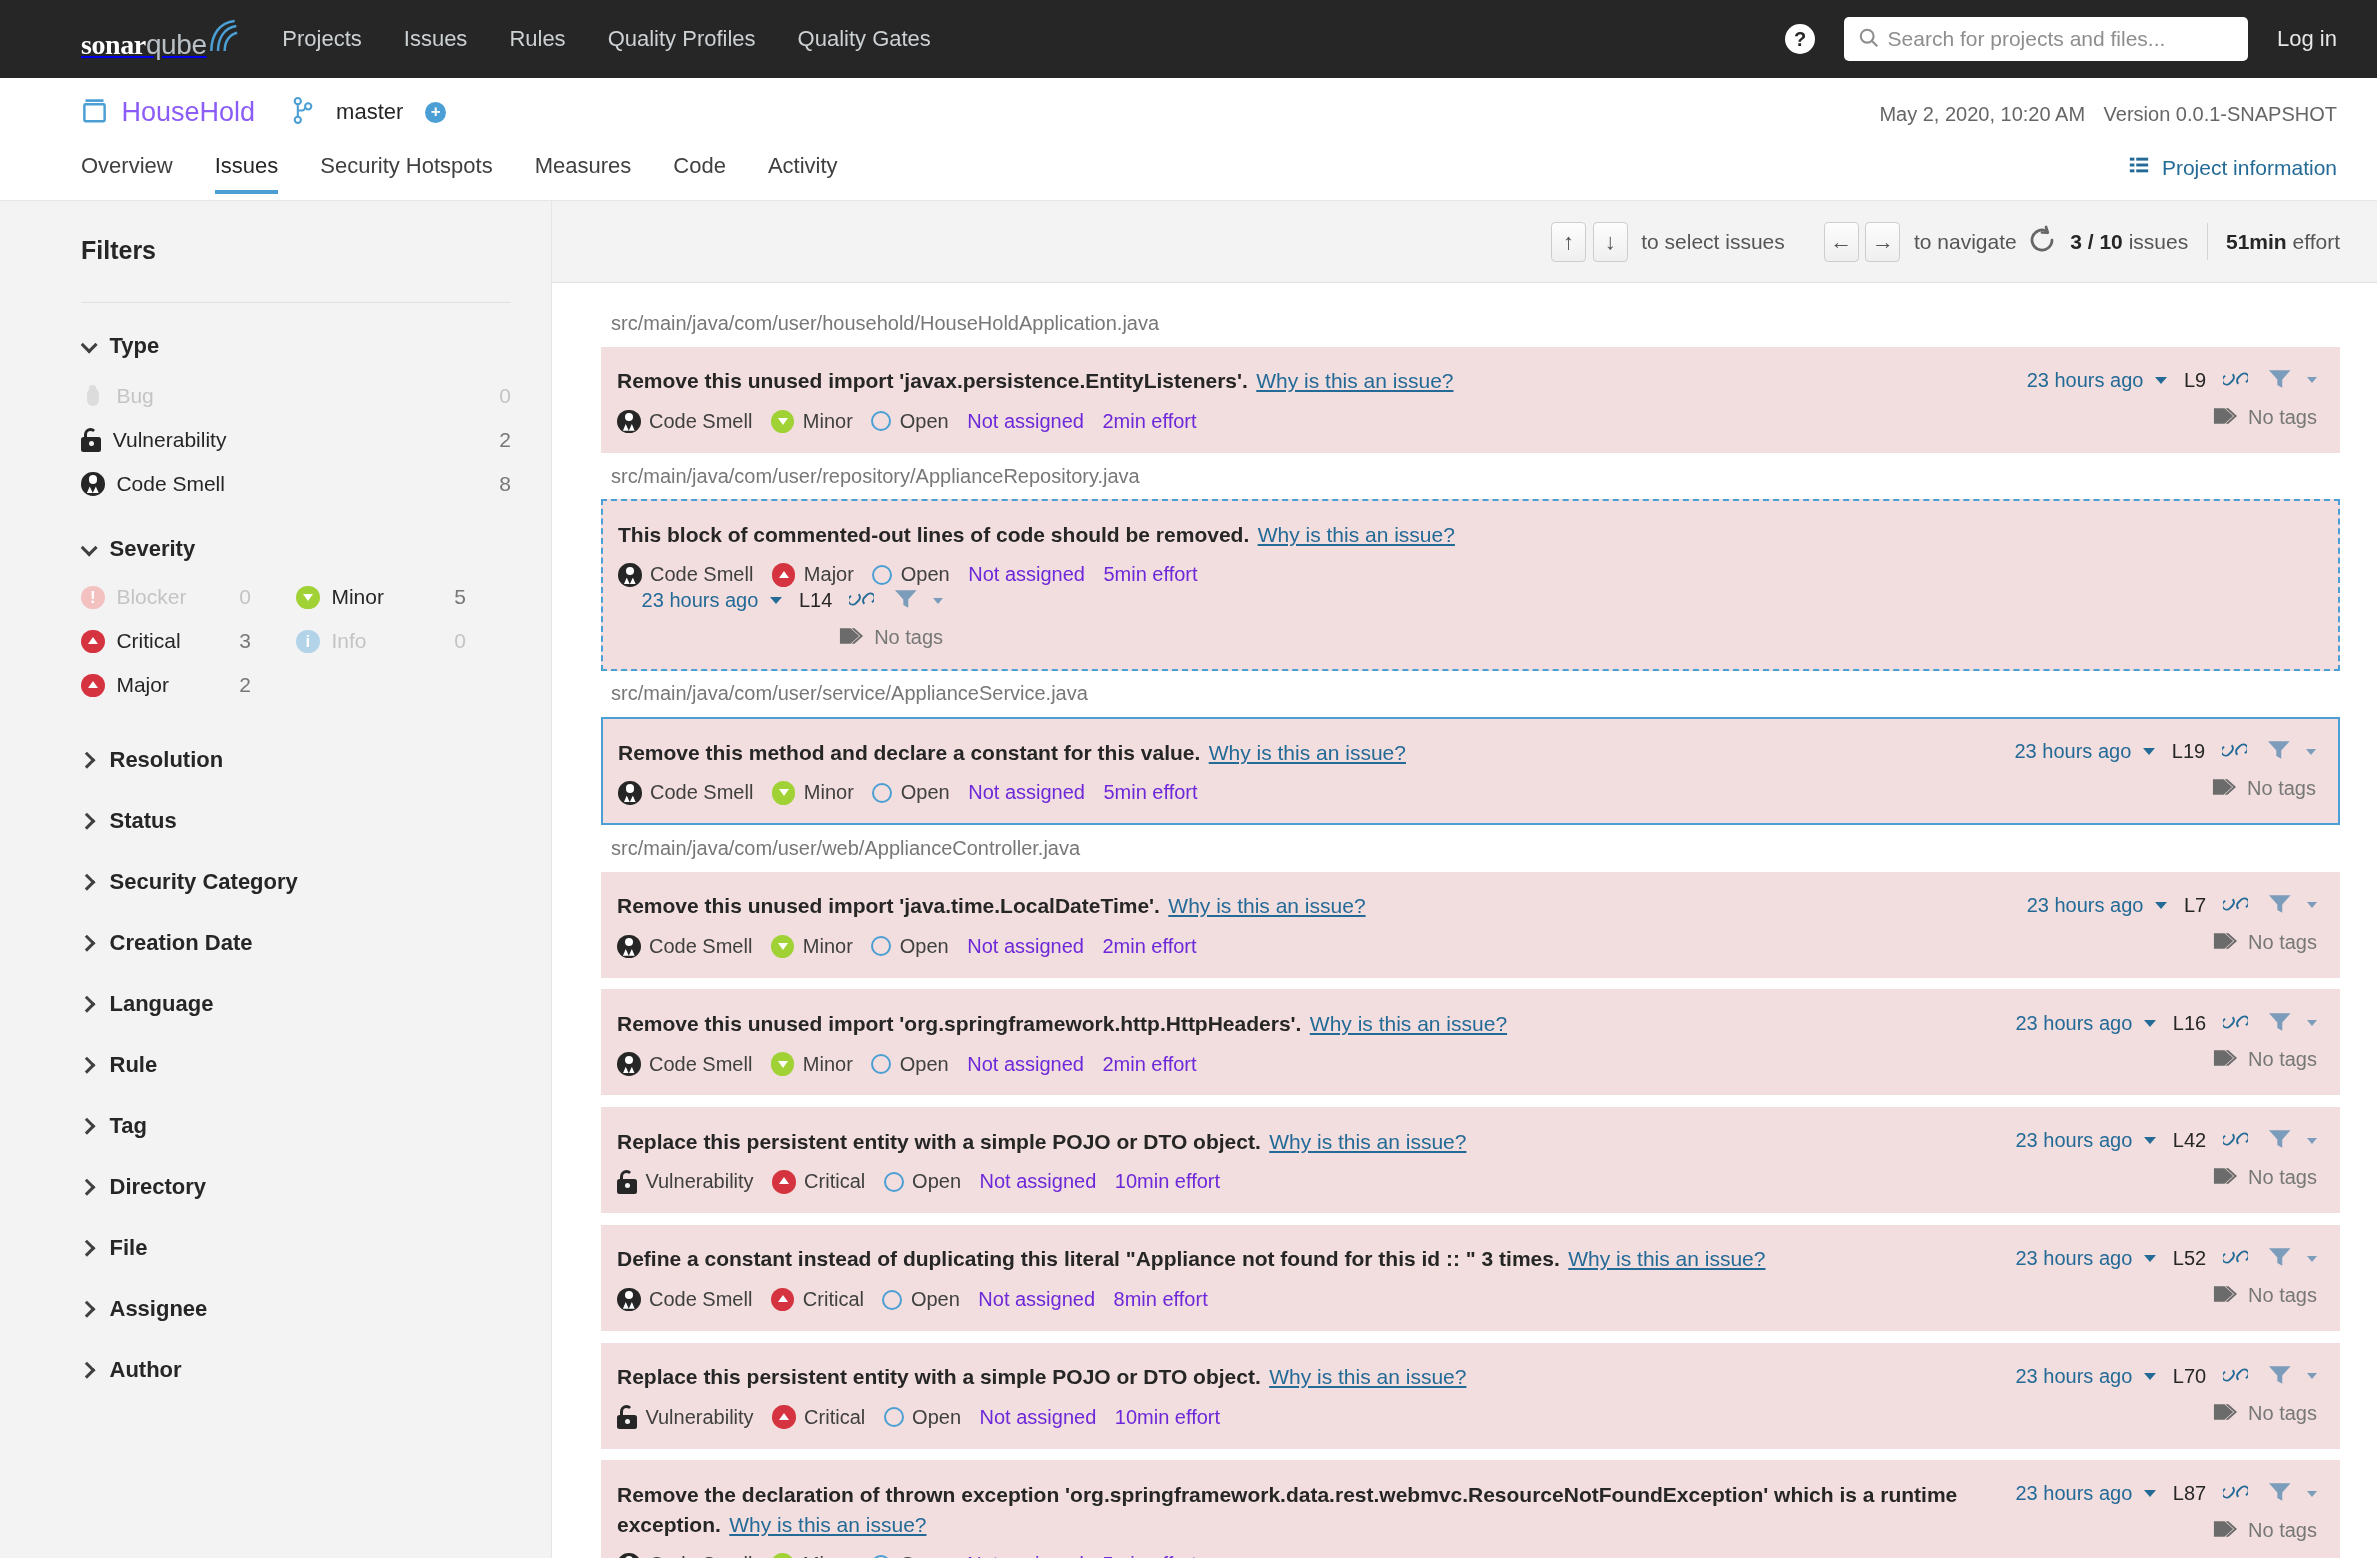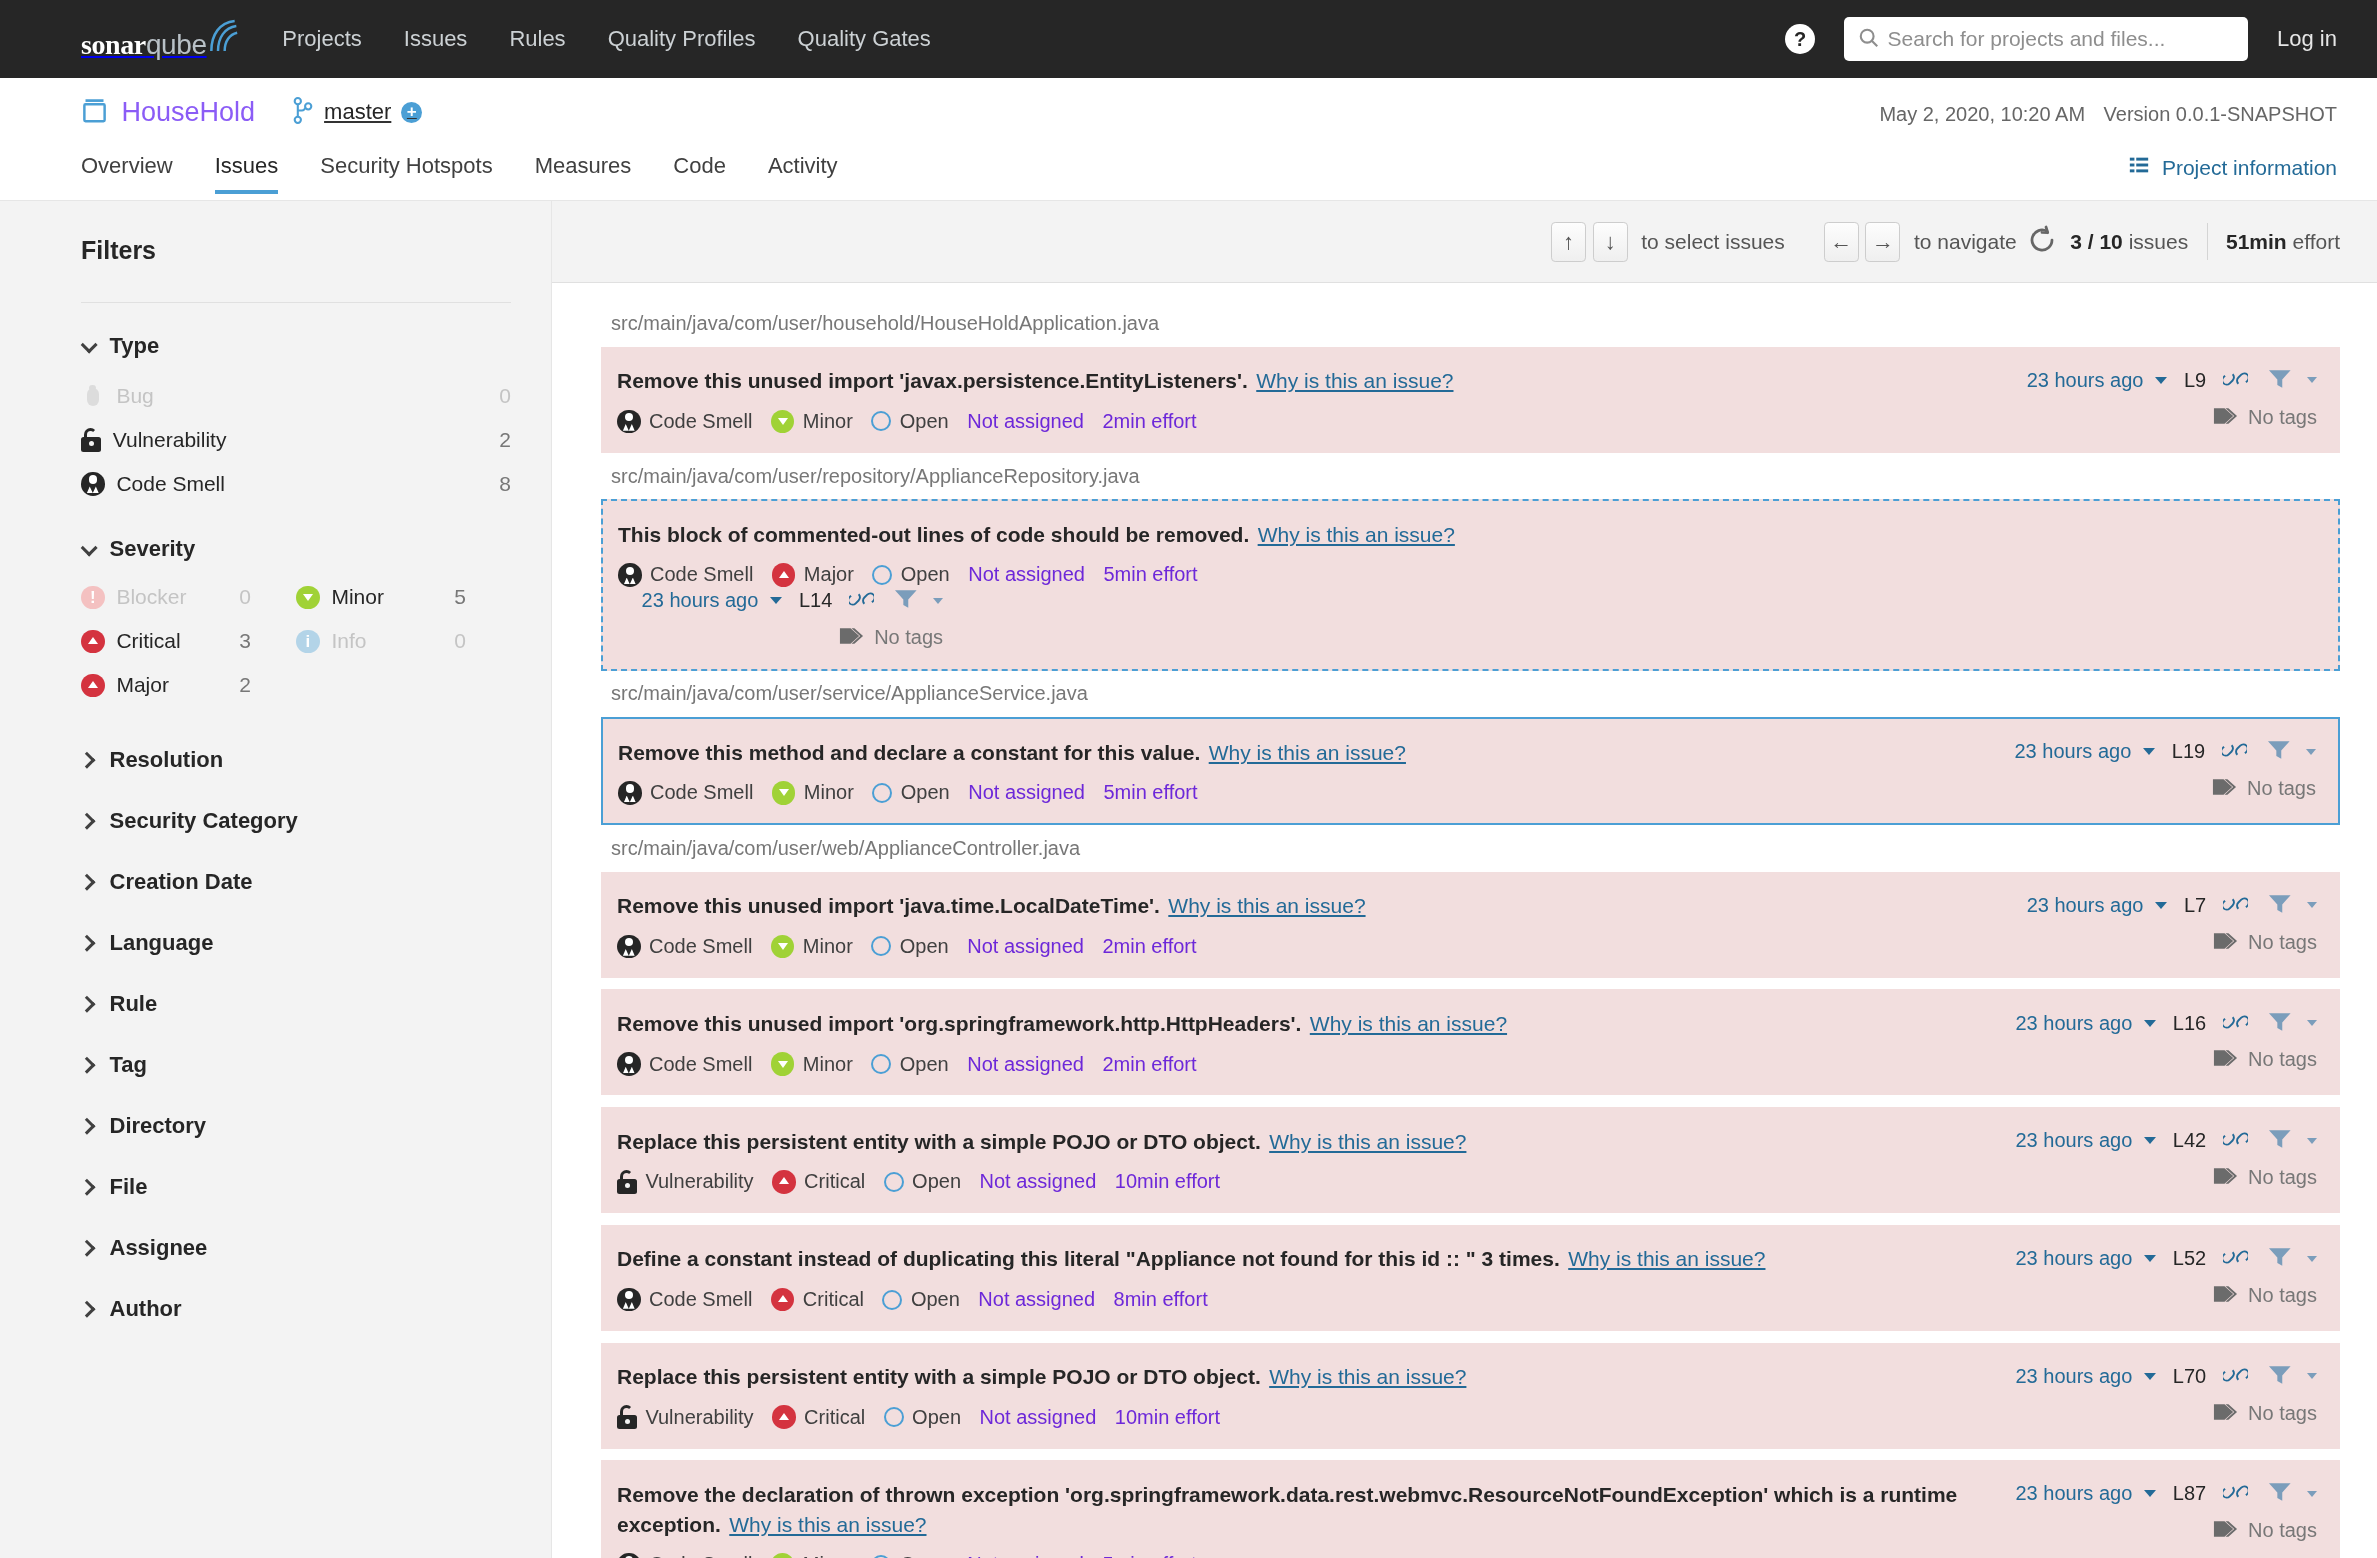--- a/index.html
+++ b/index.html
@@ -45,21 +45,21 @@
 
   
   .project-nav {
     background: #fff; border-bottom: 0.8px solid #e6e6e6;
     padding: 0 40px 0 81px; position: relative; height: 123px;
   }
   .proj-row { display: flex; align-items: center; padding-top: 18.5px; }
   .proj-name {
     font-size: 27px; color: #8b5cf6; margin-left: 13.5px; white-space: nowrap;
   }
-  .branch-wrap { display: flex; align-items: center; gap: 10px; margin-left: 37px; text-decoration: underline; }
+  .branch-wrap { display: flex; align-items: center; gap: 22px; margin-left: 37px; }
   .branch-name { font-size: 22px; color: #262626; }
   .plus-badge {
     width: 21px; height: 21px; border-radius: 50%; background: #4b9fd5;
     color: #fff; font-size: 17px; line-height: 19.4px; text-align: center;
     font-weight: 700;
   }
   .proj-meta {
     position: absolute; right: 40px; top: 25px;
     font-size: 20px; color: #666; display: flex; gap: 18.5px;
   }
@@ -423,20 +423,26 @@
     <div style="margin-top:22px">
       <div class="facet facet-simple">
         <div class="facet-head">
             <span class="chev right"></span>
             <span class="facet-title">Resolution</span>
           </div>
       </div>
       <div class="facet facet-simple">
         <div class="facet-head">
             <span class="chev right"></span>
+            <span class="facet-title">Status</span>
+          </div>
+      </div>
+      <div class="facet facet-simple">
+        <div class="facet-head">
+            <span class="chev right"></span>
             <span class="facet-title">Security Category</span>
           </div>
       </div>
       <div class="facet facet-simple">
         <div class="facet-head">
             <span class="chev right"></span>
             <span class="facet-title">Creation Date</span>
           </div>
       </div>
       <div class="facet facet-simple">

